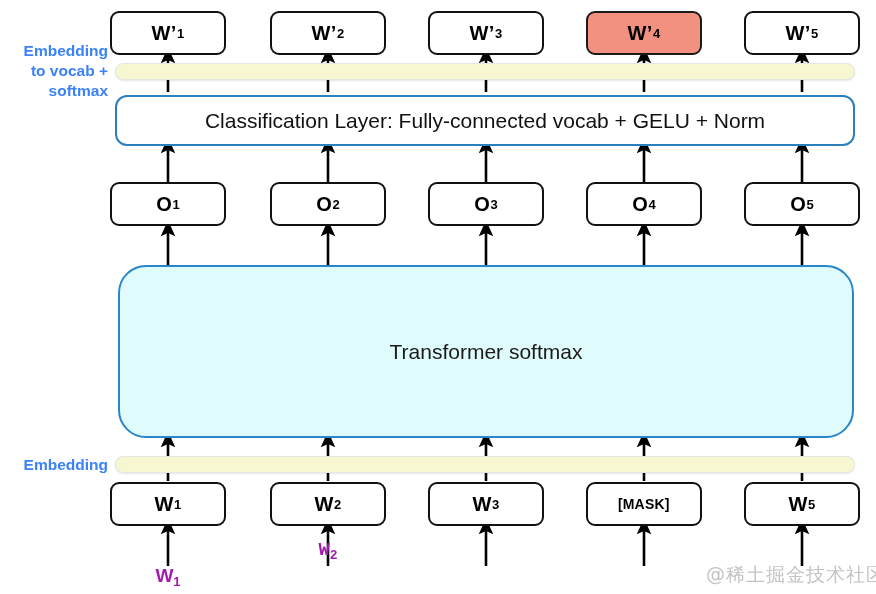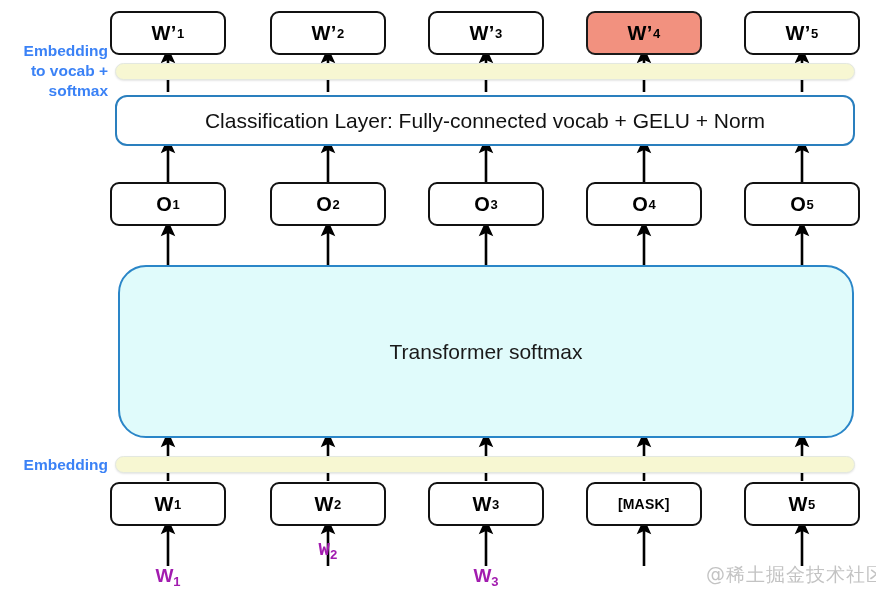--- a/index.html
+++ b/index.html
@@ -265,19 +265,16 @@
     <span>W</span>
       <span class="sub">5</span>
   </div>
 
   <div class="inputword" style="left:110px; top:565px;">
     <span>W</span><span class="sub">1</span>
   </div>
   <div class="inputword" style="left:270px; top:539px;font-family:Liberation Mono, monospace;">
     <span>W</span><span class="sub">2</span>
   </div>
-  <div class="inputword" style="left:428px; top:565px;">
-    <span>W</span><span class="sub">3</span>
-  </div>
 
   <div class="watermark" style="left:706px; top:562px;">@稀土掘金技术社区</div>
 
 </div>
 
 </body></html>

